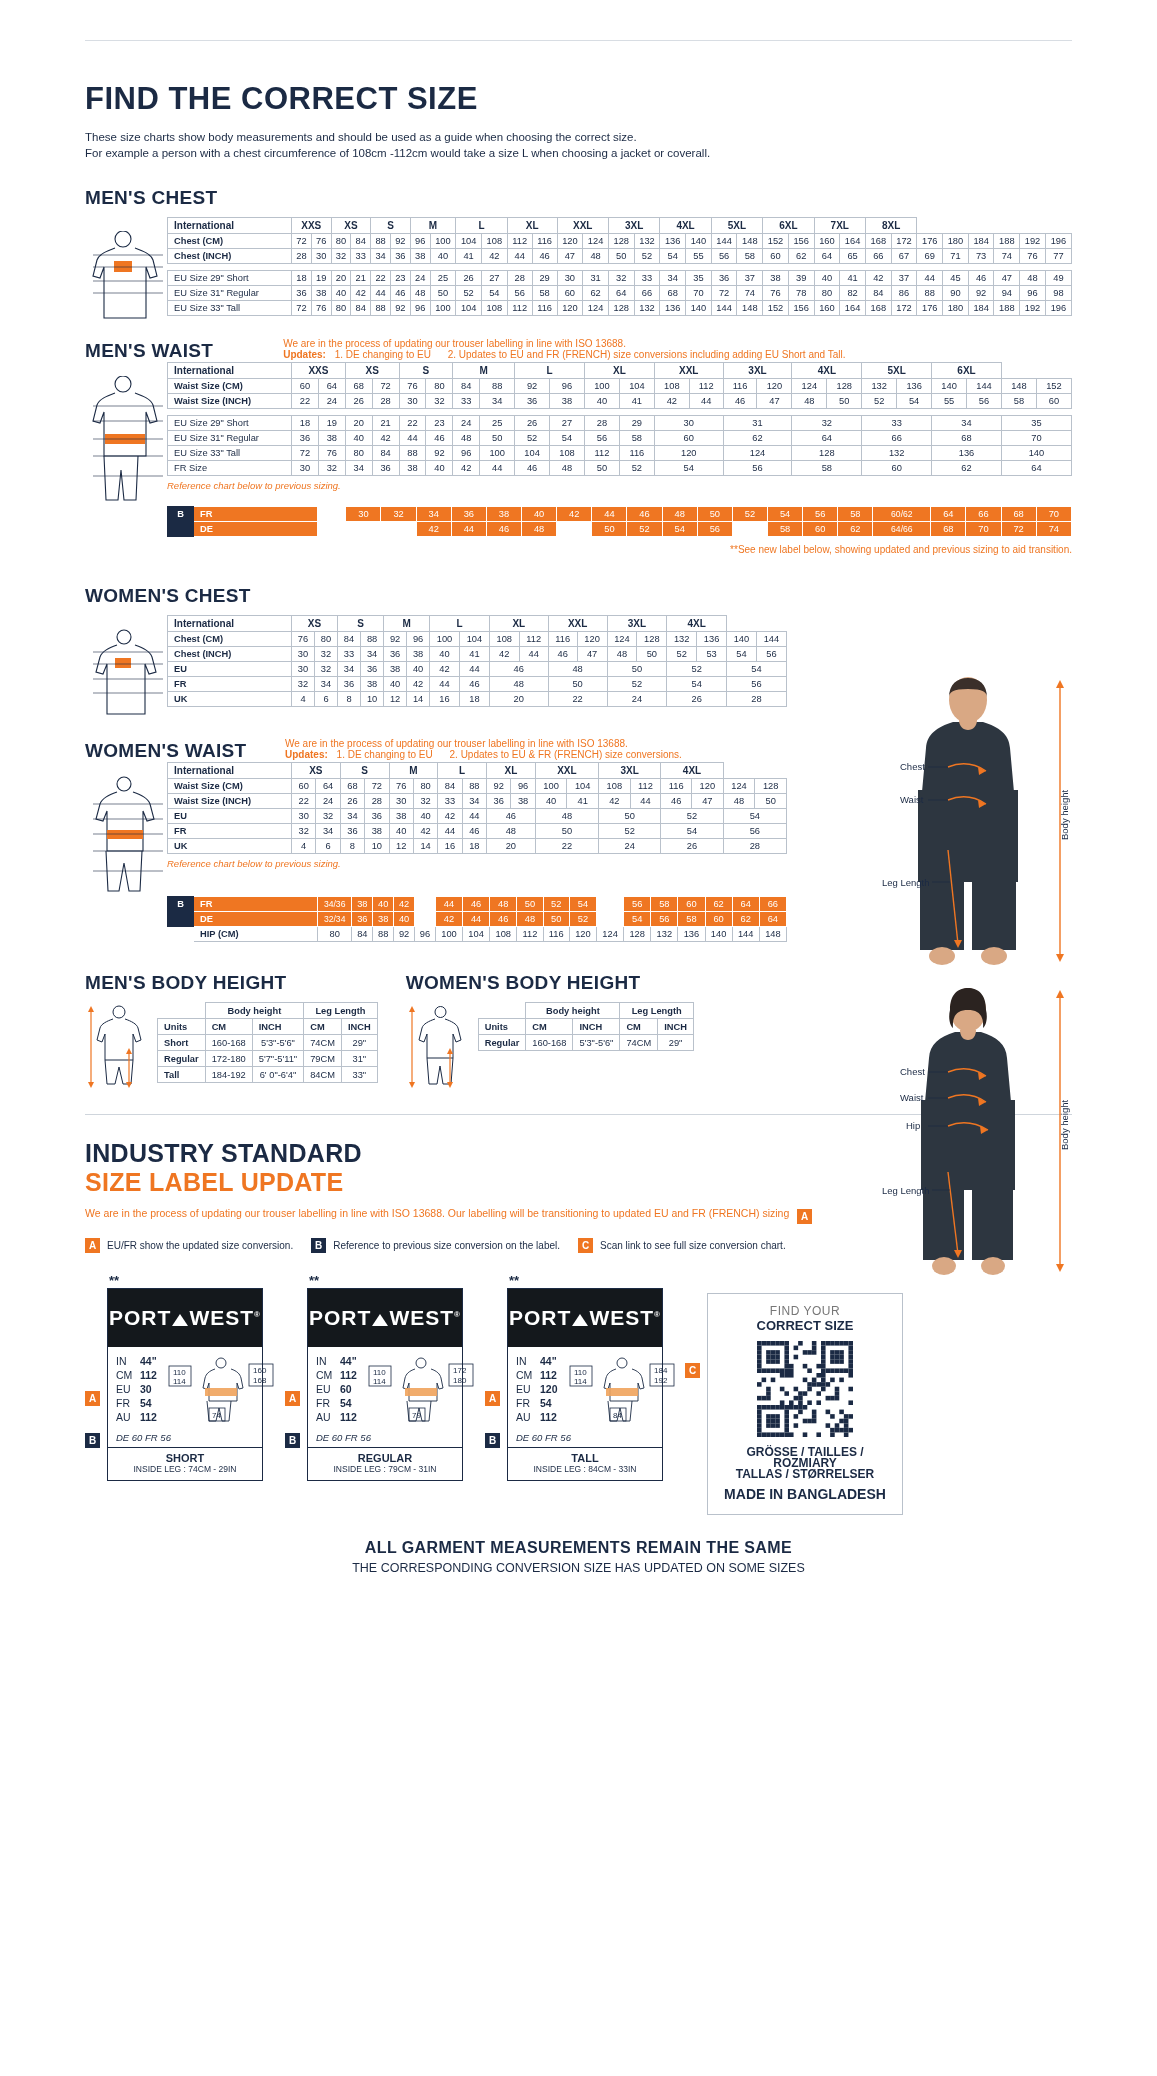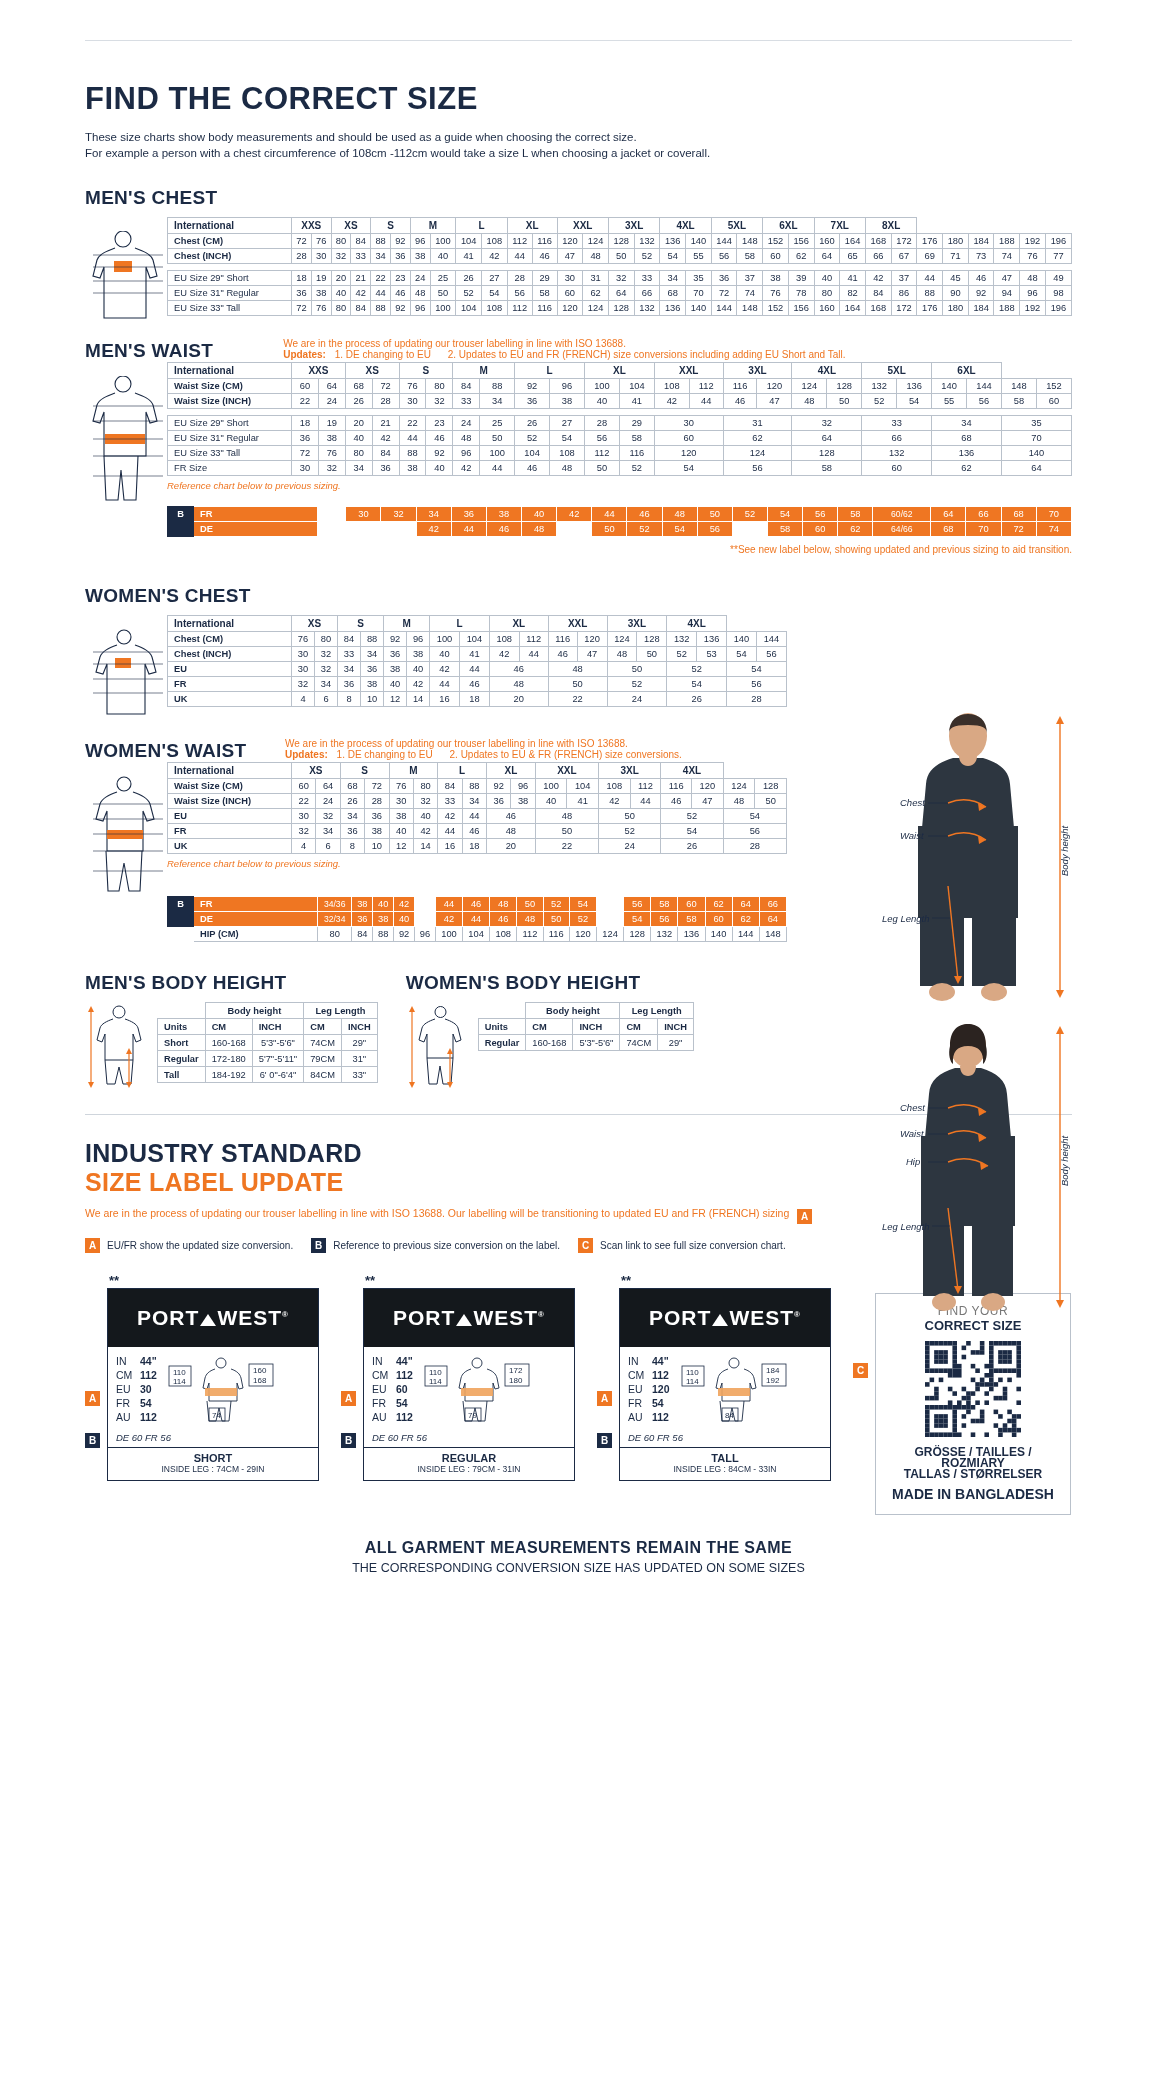--- a/index.html
+++ b/index.html
@@ -73,21 +73,21 @@
   .legend .item { display:flex; align-items:center; gap:7px; }
   .chip { width:15px; height:15px; background:#ef7622; color:#fff; font-weight:bold; font-size:10px;
     display:flex; align-items:center; justify-content:center; }
   .chip.navy { background:#1b2a44; }
 
   
   .labels { display:flex; gap:22px; align-items:flex-start; }
   .labelwrap { position:relative; padding-left:22px; }
   .star { font-size:13px; color:#1b2a44; font-weight:bold; margin-left:2px; }
   .label {
-    width:212px; border:1px solid #1b2a44; background:#fff;
+    width:156px; border:1px solid #1b2a44; background:#fff;
   }
   .label .blk { background:#14181c; color:#fff; height:58px; display:flex; align-items:center; justify-content:center; }
   .brandtxt { font-size:21px; font-weight:bold; letter-spacing:1px; position:relative; }
   .brandtxt .tri { display:inline-block; width:0;height:0;border-left:8px solid transparent;border-right:8px solid transparent;border-bottom:12px solid #fff; vertical-align:-1px; margin:0 1px;}
   .label .body { display:flex; padding:7px 6px 4px 8px; gap:6px; }
   .codes { font-size:10.5px; line-height:14px; }
   .codes .row { display:flex; gap:6px; }
   .codes .k { width:18px; font-weight:normal; }
   .codes .v { font-weight:bold; }
   .fig { position:relative; width:118px; height:72px; }
@@ -104,21 +104,21 @@
   .qr-t2 { font-size:13px; font-weight:bold; color:#1b2a44; margin-bottom:8px; }
   .qrimg { width:96px; height:96px; margin:0 auto 10px auto; }
   .qr-f1 { font-size:12px; font-weight:bold; line-height:11px; }
   .qr-f2 { font-size:14px; font-weight:bold; margin-top:6px; }
 
   .closing { text-align:center; margin-top:24px; }
   .closing .c1 { font-size:16px; font-weight:bold; letter-spacing:.4px; }
   .closing .c2 { font-size:12.5px; margin-top:4px; }
 
   
-  .models { position:absolute; right:85px; top:708px; width:210px;font-style:italic; }
+  .models { position:absolute; right:85px; top:672px; width:210px; }
   .model { position:relative; height:300px; }
   svg { display:block; }
   .mlabel { font-size:9.5px; fill:#1b2a44; }
 </style>
 </head>
 <body>
 
 <div class="page">
   <div class="topline"></div>
 

